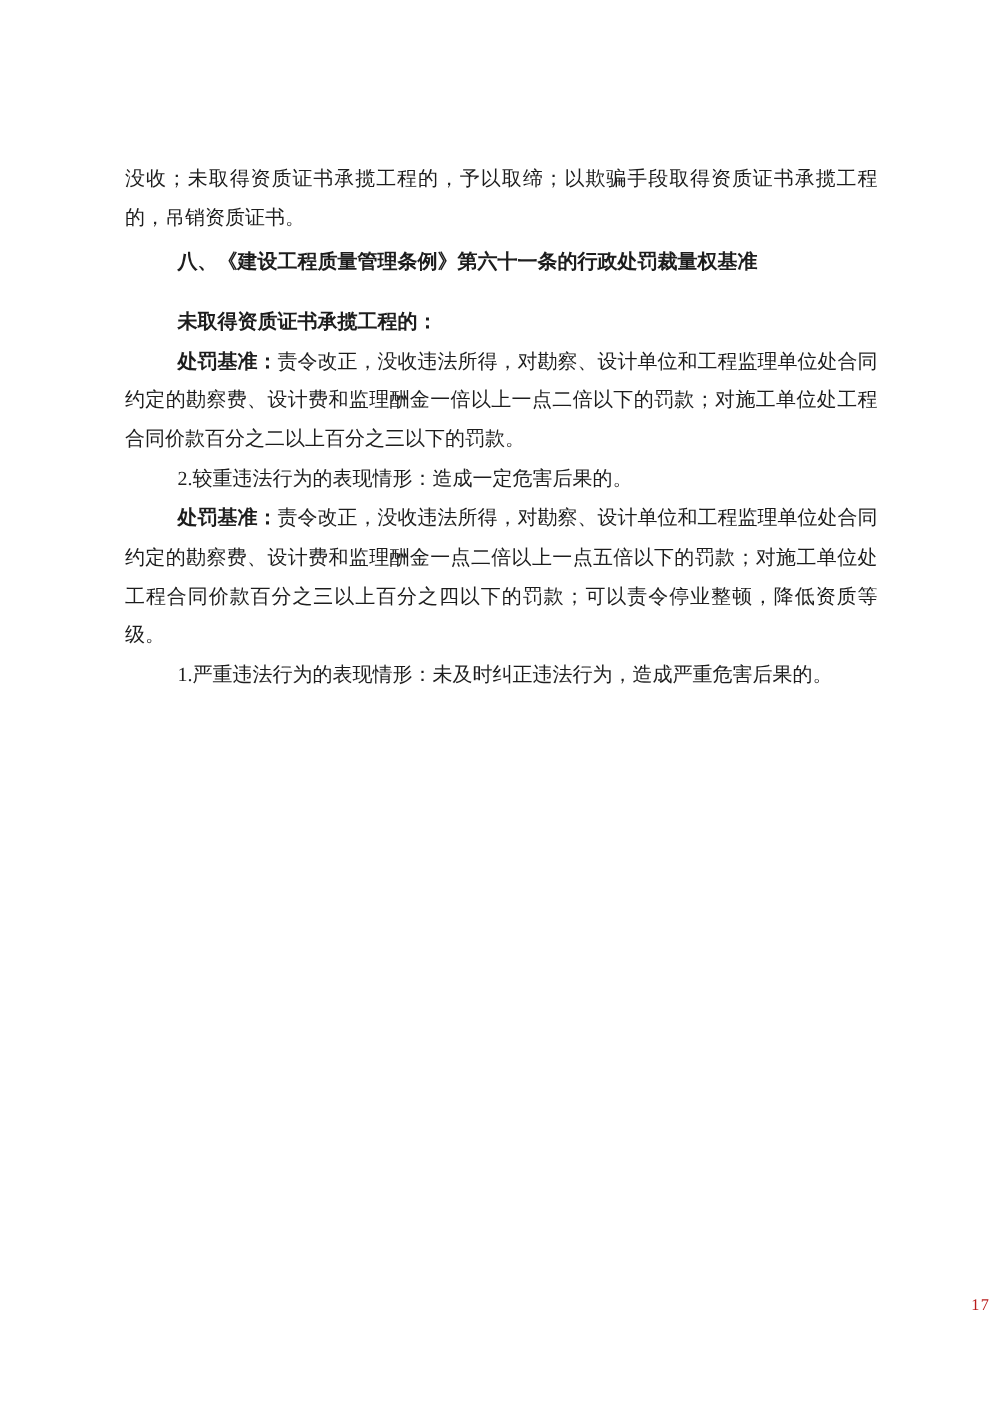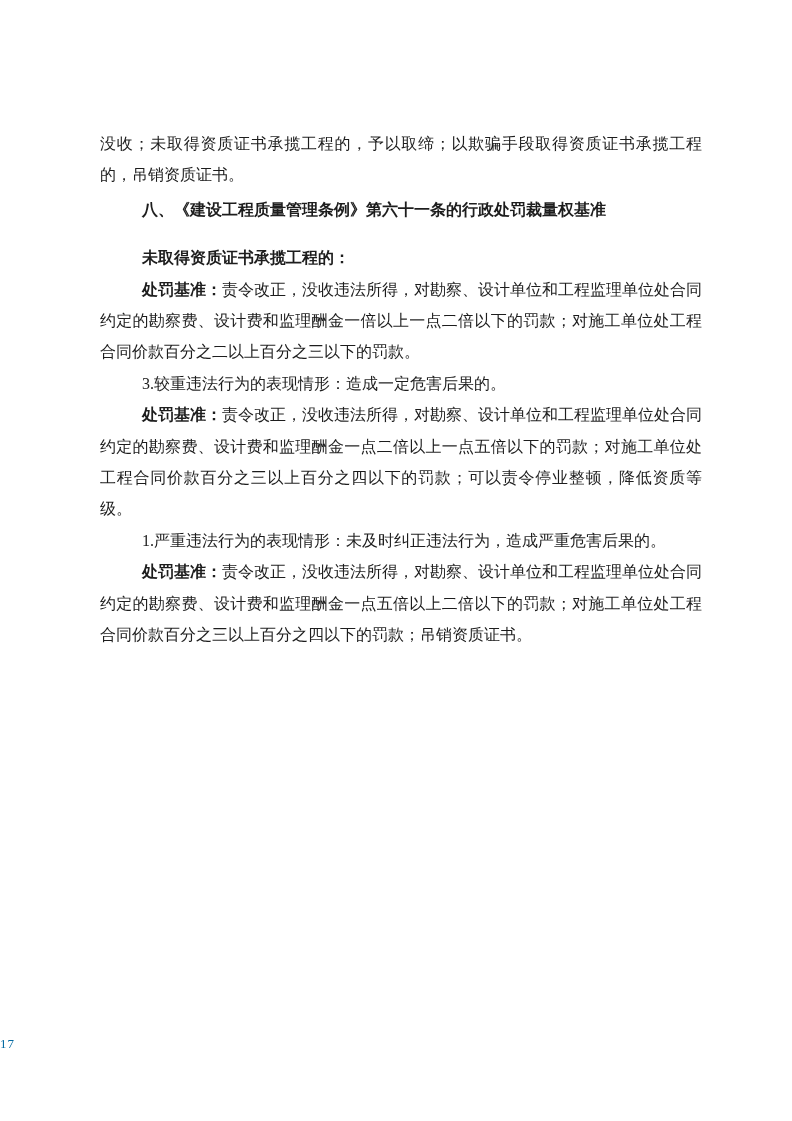--- a/index.html
+++ b/index.html
@@ -43,34 +43,33 @@
     margin-top: 6px;
   }
   b.lead {
     font-weight: 700;
   }
   .page-number {
     position: absolute;
     top: 1036px;
     left: 0;
     width: 100%;
-    text-align: left;
+    text-align: right;
     font-size: 13px;
-    color: #0369a1;
+    color: #b91c1c;
     letter-spacing: 1px;
   }
 </style>
 </head>
 <body>
 
 <div class="page">
   <div class="content">
       <p class="para body">没收；未取得资质证书承揽工程的，予以取缔；以欺骗手段取得资质证书承揽工程的，吊销资质证书。</p>
       <p class="para heading indent">八、《建设工程质量管理条例》第六十一条的行政处罚裁量权基准</p>
       <p class="para subheading indent">未取得资质证书承揽工程的：</p>
       <p class="para body indent"><b class="lead">处罚基准：</b>责令改正，没收违法所得，对勘察、设计单位和工程监理单位处合同约定的勘察费、设计费和监理酬金一倍以上一点二倍以下的罚款；对施工单位处工程合同价款百分之二以上百分之三以下的罚款。</p>
-      <p class="para body indent">3.较重违法行为的表现情形：造成一定危害后果的。</p>
+      <p class="para body indent">2.较重违法行为的表现情形：造成一定危害后果的。</p>
       <p class="para body indent"><b class="lead">处罚基准：</b>责令改正，没收违法所得，对勘察、设计单位和工程监理单位处合同约定的勘察费、设计费和监理酬金一点二倍以上一点五倍以下的罚款；对施工单位处工程合同价款百分之三以上百分之四以下的罚款；可以责令停业整顿，降低资质等级。</p>
       <p class="para body indent">1.严重违法行为的表现情形：未及时纠正违法行为，造成严重危害后果的。</p>
-      <p class="para body indent"><b class="lead">处罚基准：</b>责令改正，没收违法所得，对勘察、设计单位和工程监理单位处合同约定的勘察费、设计费和监理酬金一点五倍以上二倍以下的罚款；对施工单位处工程合同价款百分之三以上百分之四以下的罚款；吊销资质证书。</p>
     </div>
   <div class="page-number">17</div>
 </div>
 
 </body></html>

